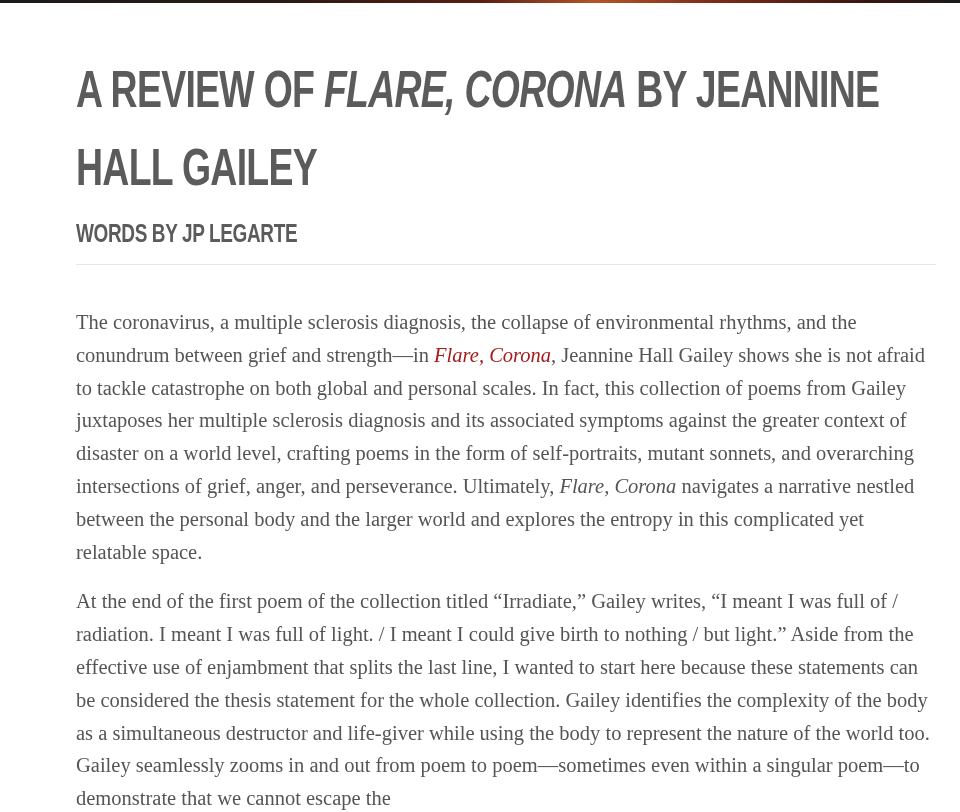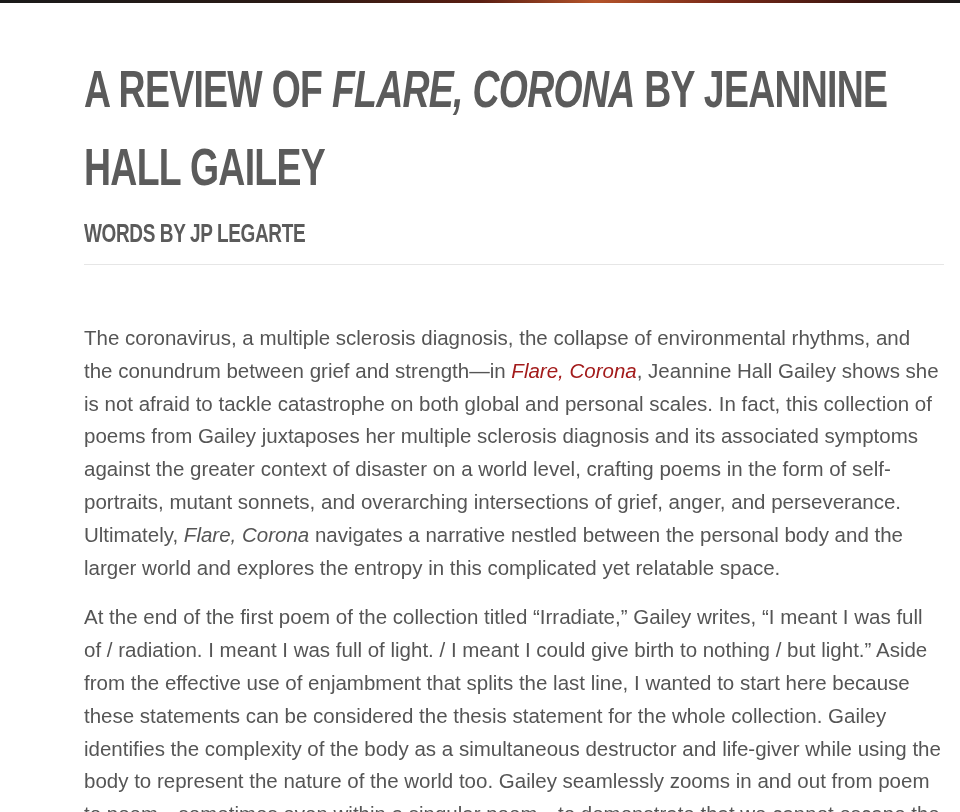--- a/index.html
+++ b/index.html
@@ -13,21 +13,21 @@
     .hero-strip {
       position: absolute;
       top: 0; left: 0;
       width: 960px;
       height: 3px;
       background: linear-gradient(90deg, #1a1a1a 0%, #2a1a14 30%, #5a1e12 50%, #b5542a 62%, #7a2a18 75%, #3a1510 90%, #1a1a1a 100%);
     }
     .article {
       position: absolute;
       top: 0;
-      left: 84px;
+      left: 76px;
       width: 860px;
     }
     .title {
       margin: 0;
       padding-top: 50px;
       font-family: "Liberation Sans", sans-serif;
       font-weight: bold;
       font-size: 52px;
       line-height: 78px;
       color: #5b5b5b;
@@ -62,22 +62,22 @@
       border: none;
       margin: 0;
     }
     .body {
       position: absolute;
       top: 306px;
       left: 0;
       width: 860px;
     }
     .body p {
-      margin: 16px 0 17px 0;
-      font-family: Liberation Sans, sans-serif;
+      margin: 0 0 17px 0;
+      font-family: Liberation Serif, serif;
       font-size: 20.5px;
       line-height: 32.8px;
       color: #555555;
     }
     .body p a {
       color: #a31b1b;
       font-style: italic;
       text-decoration: none;
     }
     .body p em { font-style: italic; }

